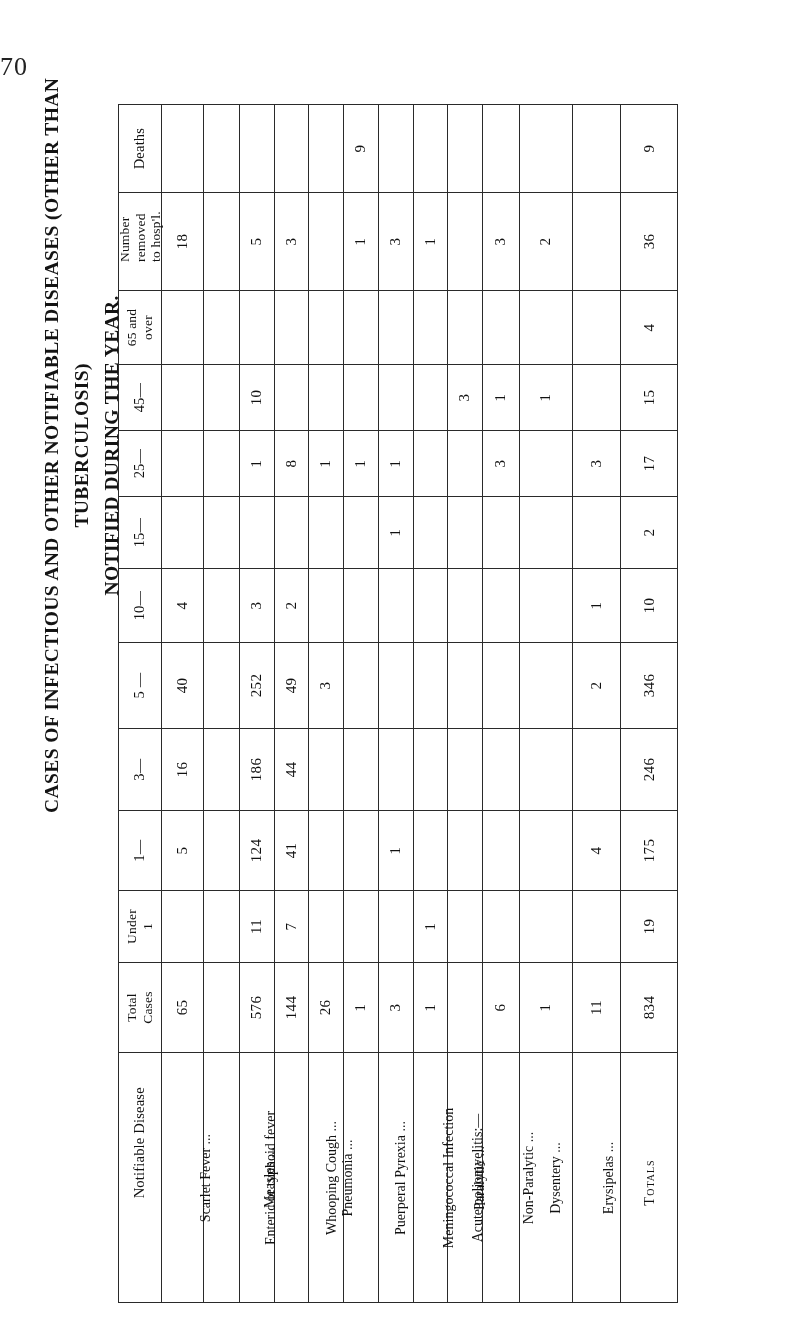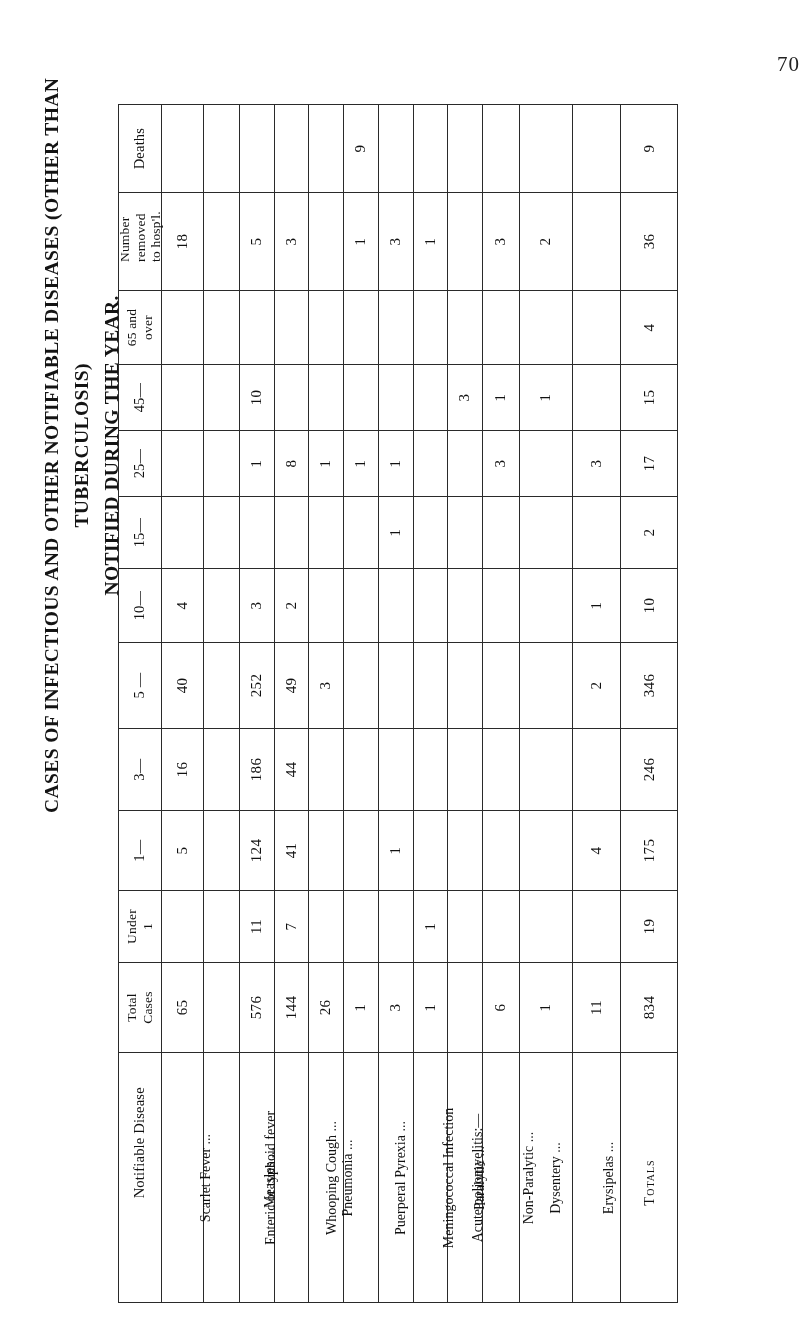--- a/index.html
+++ b/index.html
@@ -18,23 +18,23 @@
   .page {
     position: absolute;
     inset: 0;
   }
   
   .page-number {
     position: absolute;
     top: 52px;
     left: 0;
     right: 0;
-    text-align: right;
+    text-align: left;
     font-family: "Liberation Serif", serif;
-    font-size: 21px;
+    font-size: 26px;
     letter-spacing: 1px;
     color: #222;
   }
   
   .vtitle {
     position: absolute;
     left: -318px;
     top: 400px;
     width: 800px;
     transform: rotate(-90deg);

